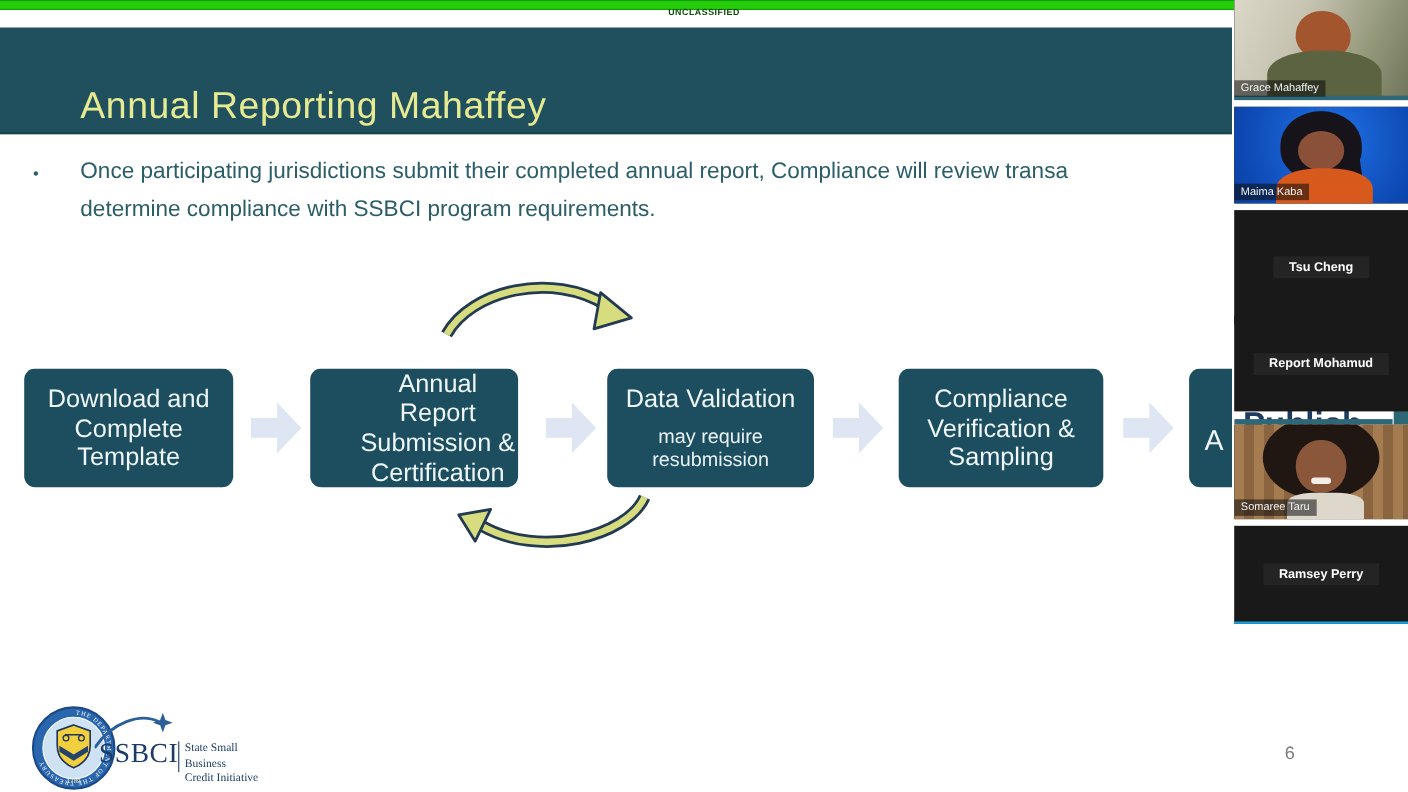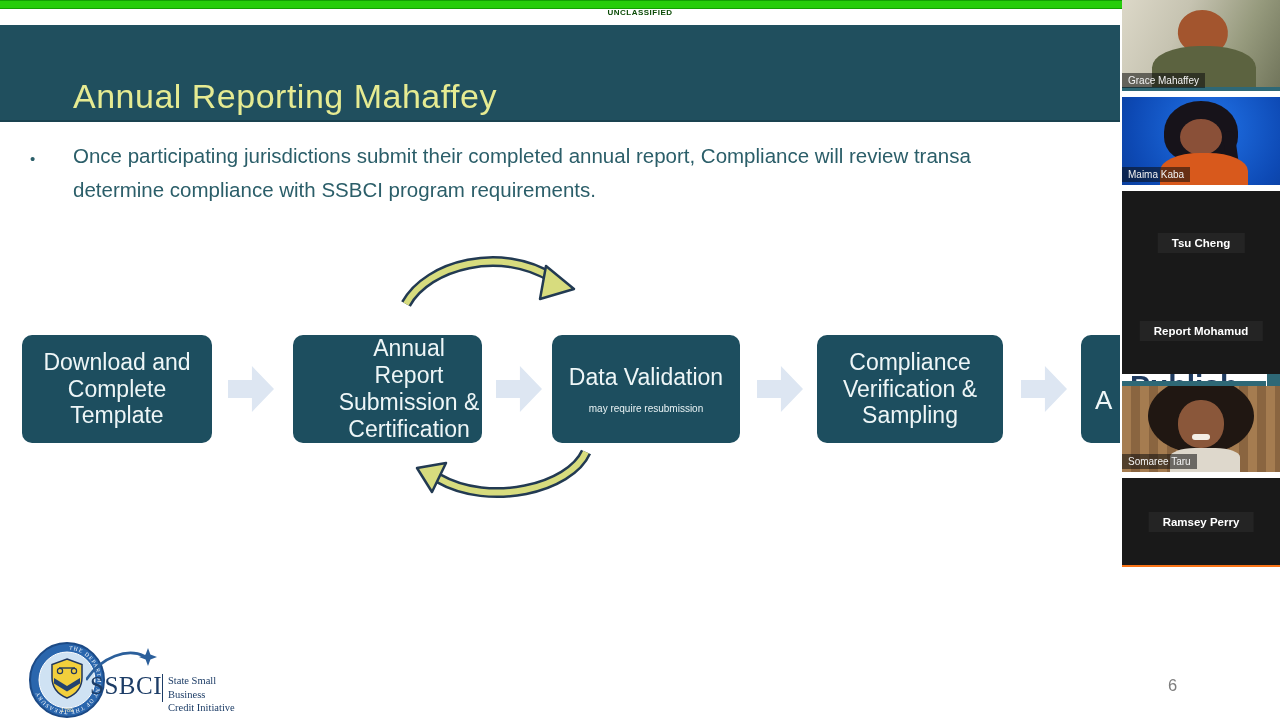--- a/index.html
+++ b/index.html
@@ -25,24 +25,24 @@
                  font-size:20.5px; color:#2b5e69; }
   #bullet-line1 { top:4px; }
   #bullet-line2 { top:38px; }
 
   
   #flow { left:0; top:335px; width:1120px; height:110px; overflow:hidden; z-index:1; }
   .flow-box { position:absolute; top:0; height:108px; background:#1d4e5f; border-radius:10px;
               display:flex; flex-direction:column; align-items:center; justify-content:center;
               color:#eef6f7; text-align:center; }
   .flow-box .t { font-size:23px; line-height:1.17; }
-  .flow-box .s { font-size:10px; margin-top:12px; color:#e8f2f4; }
+  .flow-box .s { font-size:18px; margin-top:12px; color:#e8f2f4; }
   .flow-box .s:empty { display:none; }
   #box1 { left:22px;  width:190px; }
-  #box2 { left:293px; width:189px;padding-left:43px; }
+  #box2 { left:282px; width:189px;padding-left:43px; }
   #box3 { left:552px; width:188px; }
   #box4 { left:817px; width:186px; }
   #box5 { left:1081px; width:200px; }
   #box5 .t { position:absolute; left:14px; top:50px; font-size:26px; }
   .flow-arrow { position:absolute; top:29px; width:46px; height:50px; background:#dde6f2;
                 clip-path:polygon(0% 32%, 52% 32%, 52% 4%, 100% 50%, 52% 96%, 52% 68%, 0% 68%); }
   #arr1 { left:228px; } #arr2 { left:496px; } #arr3 { left:757px; } #arr4 { left:1021px; }
 
   .loop-svg { position:absolute; z-index:1; }
 
@@ -62,21 +62,21 @@
                  font-size:10.5px; line-height:1.3; color:#1c3c66; }
   #page-num { left:1168px; top:676px; font-size:16.5px; color:#7d7d7d; z-index:1; }
 
   
   .tile { position:absolute; left:1122px; width:158px; overflow:hidden; background:#191919; z-index:10; }
   #tile1 { top:0;    height:91px; }
   #tile2 { top:97px; height:88px; }
   #tile3 { top:191px; height:104px; }
   #tile4 { top:287px; height:87px; }
   #tile5 { top:386px; height:86px; }
-  #tile6 { top:478px; height:89px; border-bottom:2px solid #f97316; }
+  #tile6 { top:478px; height:89px; border-bottom:2px solid #0ea5e9; }
   .name-tag { position:absolute; left:0; bottom:3px; background:rgba(12,12,12,.55); color:#f2f2f2;
               font-size:10px; padding:2px 6px; z-index:3;margin-top:24px; }
   .name-center { position:absolute; left:50%; top:50%; transform:translate(-50%,-50%);
                  background:#242424; color:#fff; font-size:11.5px; font-weight:bold;
                  padding:4px 14px; white-space:nowrap; }
   
   #tile1 .scene { position:absolute; inset:0;
       background:linear-gradient(115deg,#dcd8c8 0%,#c6c3b1 35%,#969a7d 70%,#70745a 100%); }
   #tile1 .head { position:absolute; left:56px; top:10px; width:50px; height:44px; background:#a3552e;
                  border-radius:50% 50% 46% 46%; transform:rotate(8deg); }

